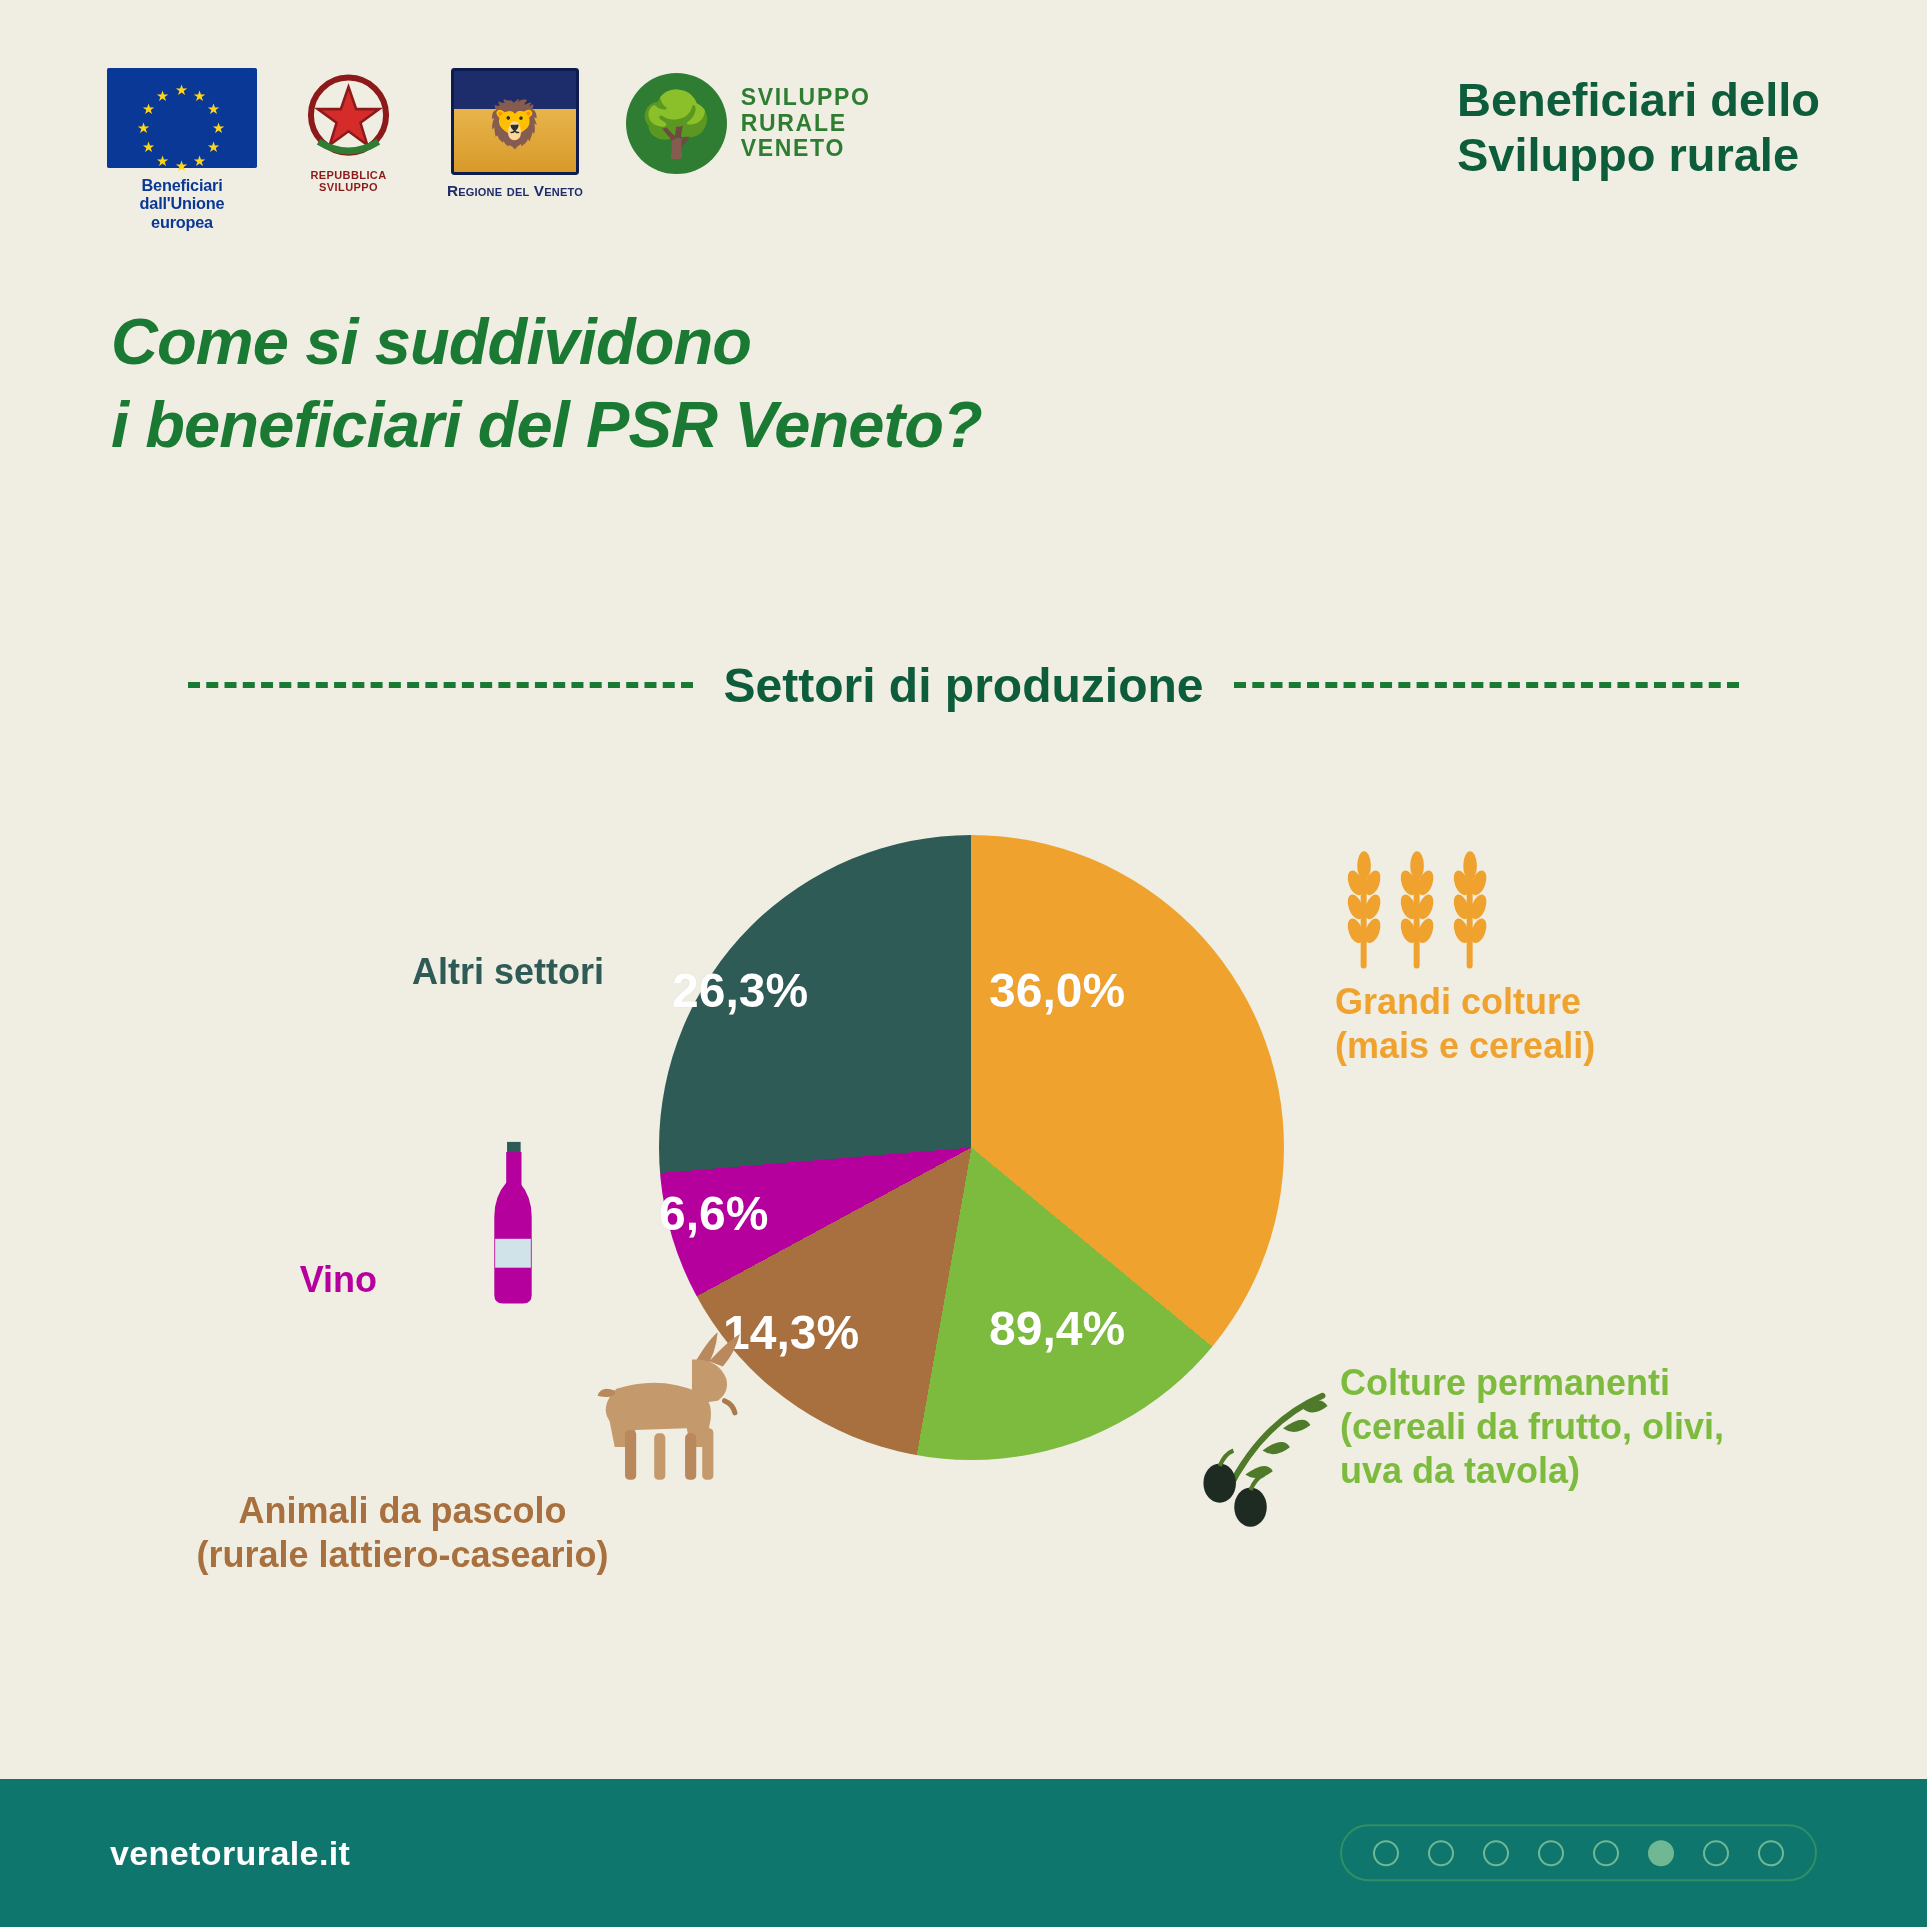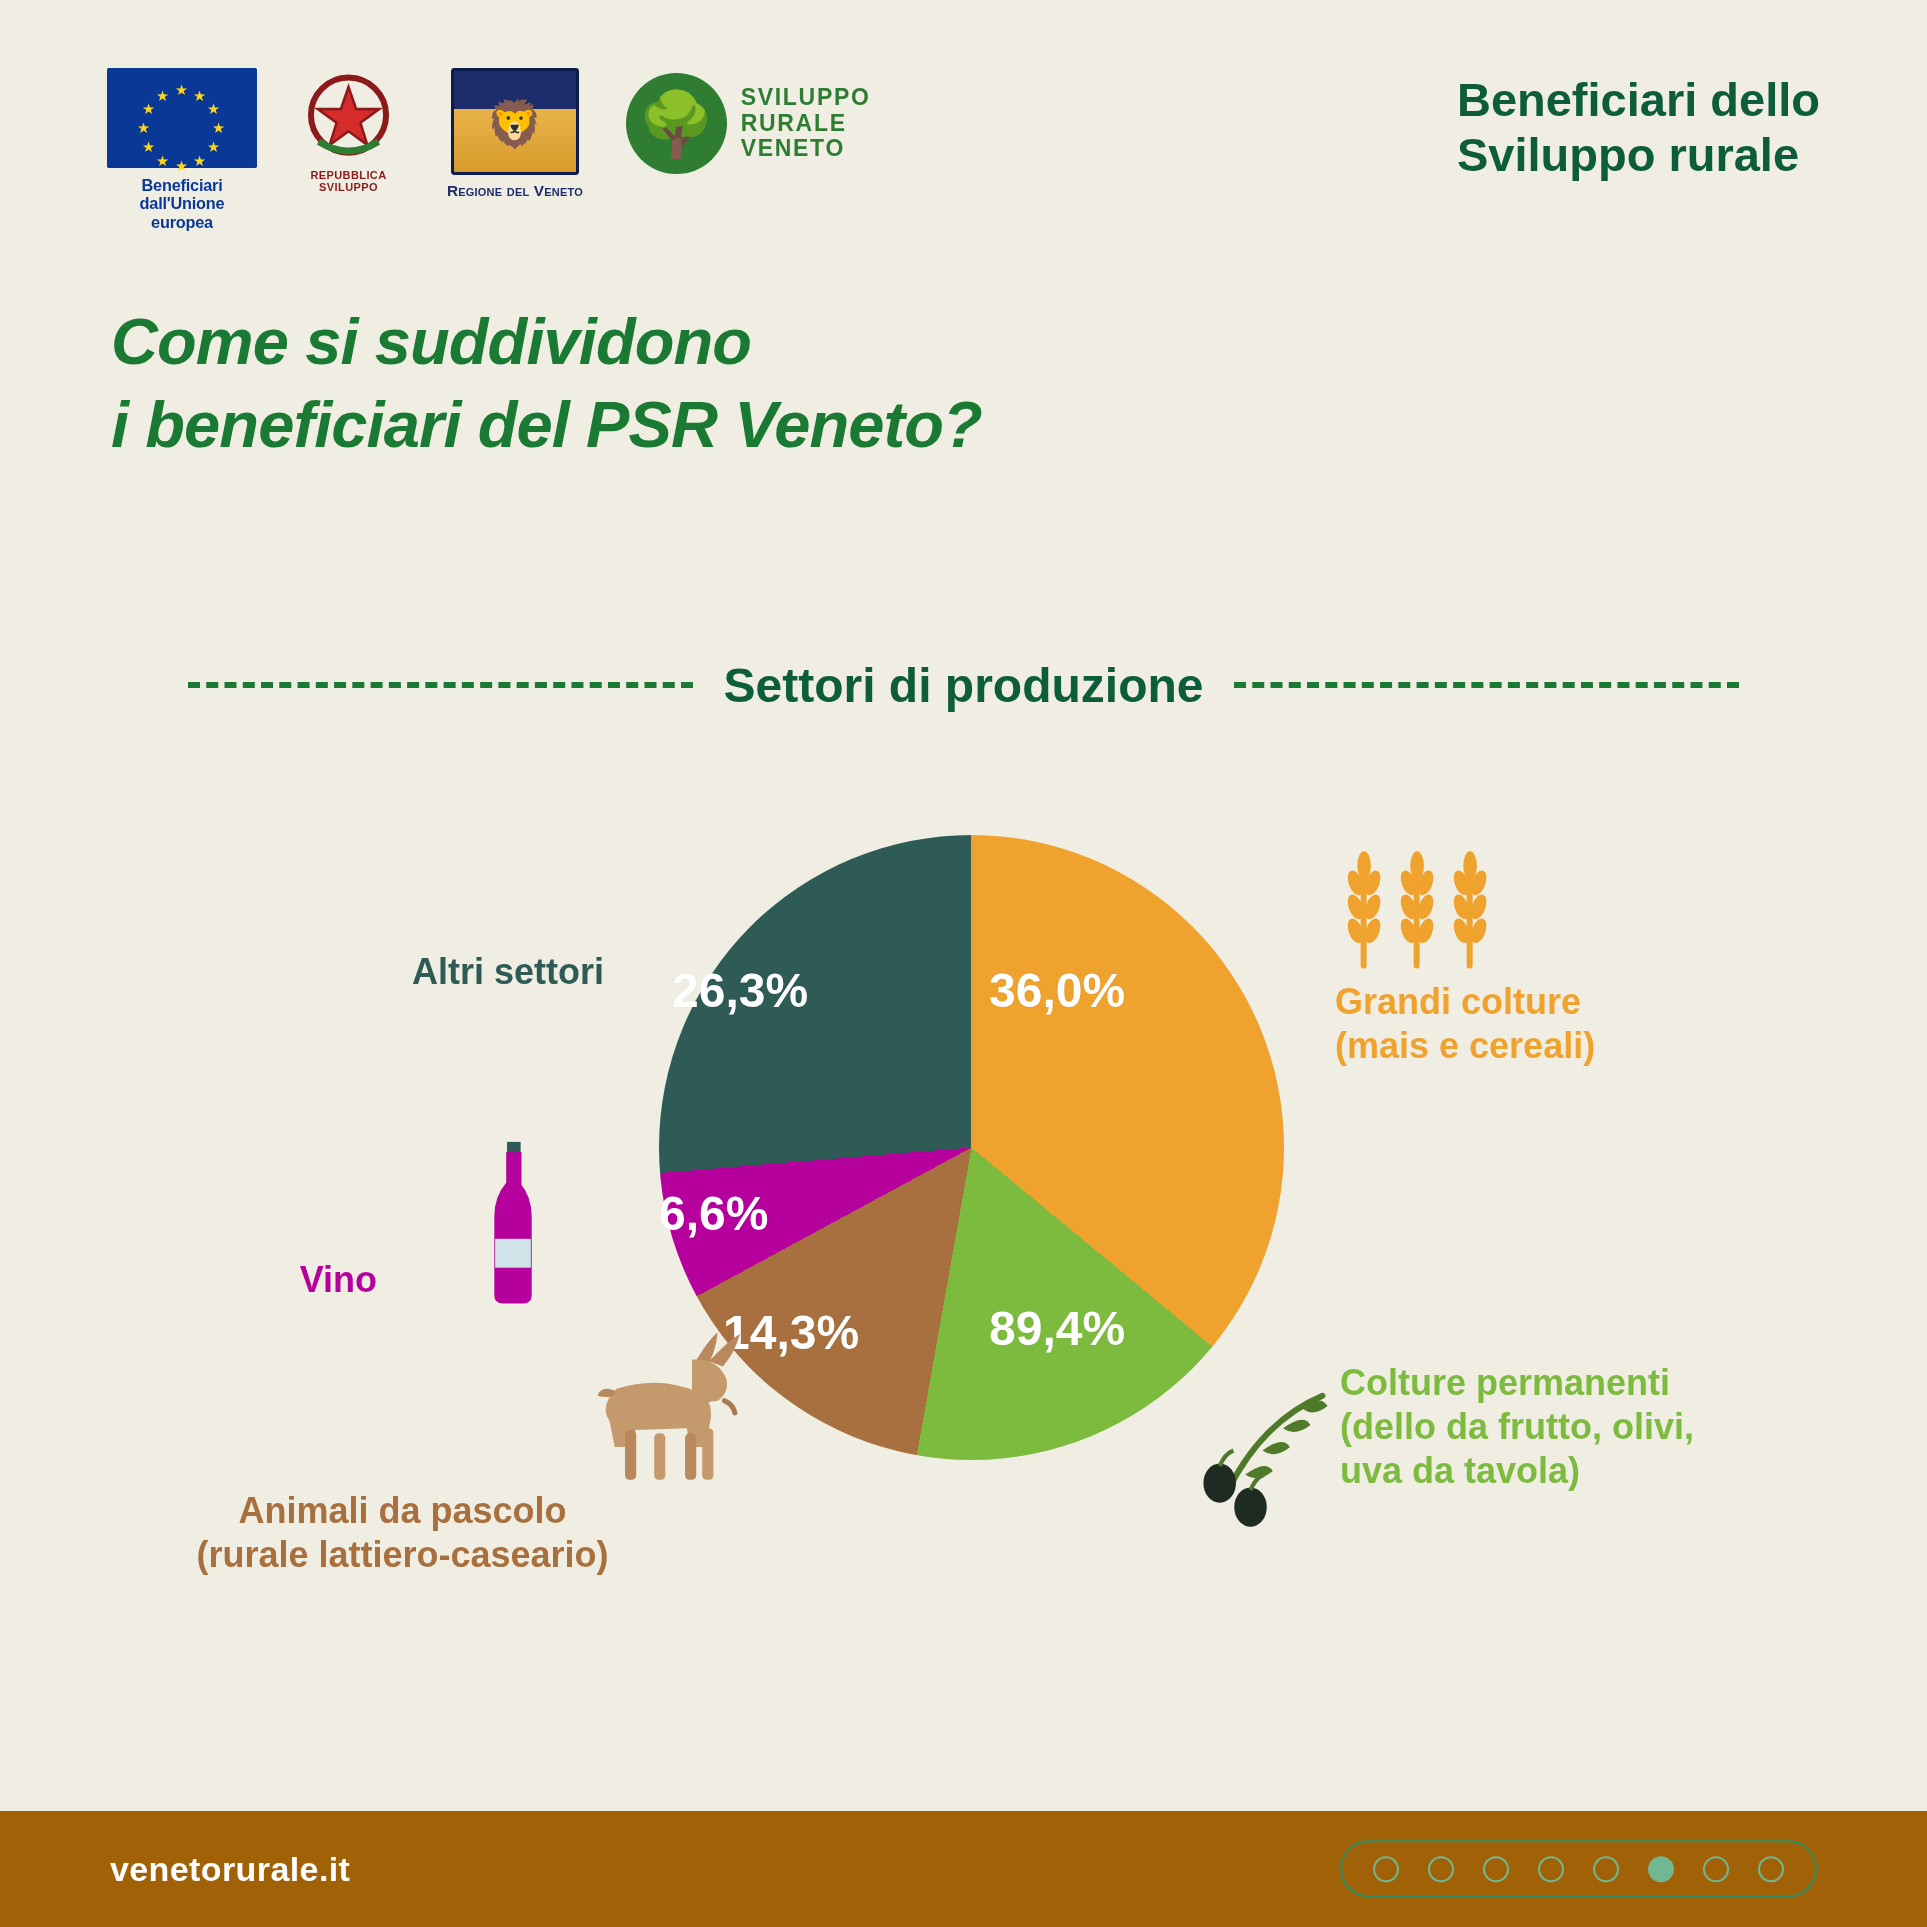--- a/index.html
+++ b/index.html
@@ -63,21 +63,21 @@
   .leg-vino{right:1550px;top:462px;text-align:right;font-size:36px;color:#b5009d;}
   .leg-animali{left:103px;top:693px;width:599px;text-align:center;font-size:36px;color:#a9703f;}
   .leg-grandi{left:1335px;top:184px;font-size:36px;color:#f0a22e;}
   .leg-colture{left:1340px;top:565px;font-size:36px;color:#7dbb3f;}
   .icon-wheat{position:absolute;left:1335px;top:51px;font-size:0;}
   .icon-bottle{position:absolute;left:479px;top:342px;}
   .icon-goat{position:absolute;left:565px;top:531px;}
   .icon-olive{position:absolute;left:1194px;top:591px;}
   
   .footer{
-    position:absolute;left:0;bottom:0;width:1927px;height:116px;background:#a16207;
+    position:absolute;left:0;bottom:0;width:1927px;height:148px;background:#0f766e;
     display:flex;align-items:center;
   }
   .footer-site{margin-left:110px;font-size:34px;font-weight:bold;color:#fff;letter-spacing:0.4px;}
   .dots{
     position:absolute;right:110px;top:50%;transform:translateY(-50%);
     border:2.6px solid #2f8f65;border-radius:51px;padding:13.7px 31px;display:flex;gap:29px;align-items:center;
   }
   .dot{width:26px;height:26px;border-radius:50%;border:2.6px solid #6fb893;box-sizing:border-box;}
   .dot.active{background:#6fb893;border-color:#6fb893;}
 </style>
@@ -243,21 +243,21 @@
       <path d="M80 74 q24 -18 32 -4 q-18 14 -32 4z" fill="#4f7a2a"></path>
       <path d="M60 102 q24 -18 32 -4 q-18 14 -32 4z" fill="#4f7a2a"></path>
       <ellipse cx="30" cy="112" rx="19" ry="23" fill="#1d2b22"></ellipse>
       <ellipse cx="66" cy="140" rx="19" ry="23" fill="#1d2b22"></ellipse>
       <path d="M30 92 q6 -14 16 -18" stroke="#4f7a2a" stroke-width="5" fill="none"></path>
       <path d="M66 120 q6 -14 16 -18" stroke="#4f7a2a" stroke-width="5" fill="none"></path>
     </svg>
   </div>
   <div class="leg leg-colture">
     <div>Colture permanenti</div>
-    <div>(dello da frutto, olivi,</div>
+    <div>(cereali da frutto, olivi,</div>
     <div>uva da tavola)</div>
   </div>
 
 </div>
 
 <div class="footer">
   <div class="footer-site">venetorurale.it</div>
   <div class="dots" id="dots">
       <span class="dot"></span>
       <span class="dot"></span>

